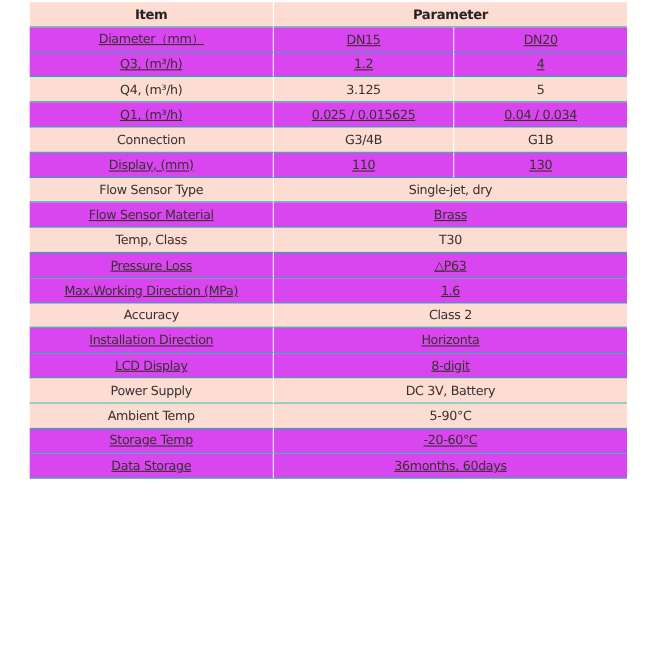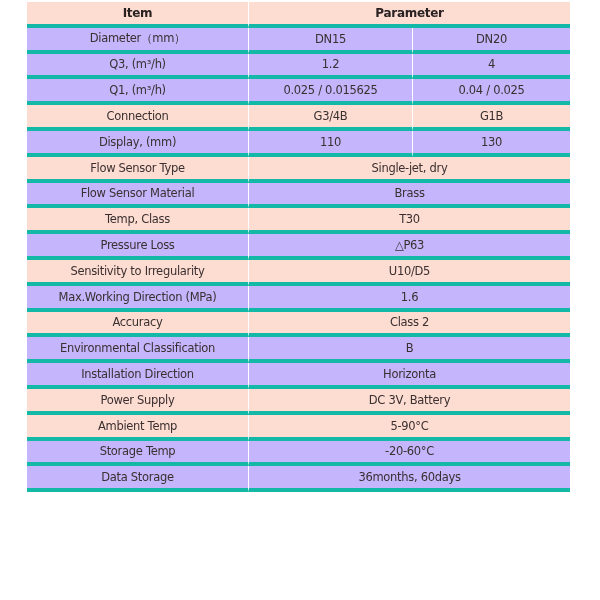--- a/index.html
+++ b/index.html
@@ -20,36 +20,36 @@
       font-family: "DejaVu Sans", sans-serif;
       font-size: 11.5px;
       color: #3a3030;
       table-layout: fixed;
     }
     .spec-table td, .spec-table th {
       height: 21.8px;
       padding: 0;
       text-align: center;
       vertical-align: middle;
-      border-bottom: 4px solid #14b8a6;
+      border-bottom: 1px solid #14b8a6;
       border-right: 1px solid #ffffff;
       white-space: nowrap;
       overflow: hidden;
       letter-spacing: -0.3px;
     }
     .spec-table td:last-child, .spec-table th:last-child {
       border-right: none;
     }
     .spec-table th {
       font-weight: bold;
       font-size: 12px;
       color: #2a2222;
     }
     .row-dark td, .row-dark th { background: #fddcd1; }
-    .row-light td { background: #c4b5fd; }
+    .row-light td { background: #d946ef; text-decoration: underline; }
     col.c-item { width: 222px; }
     col.c-p1 { width: 164px; }
     col.c-p2 { width: 157px; }
   </style>
 </head>
 <body>
 
 <table class="spec-table">
   <colgroup>
     <col class="c-item">
@@ -64,24 +64,29 @@
   <tr class="row-light">
         <td>Diameter（mm）</td>
         <td>DN15</td>
         <td>DN20</td>
       </tr>
       <tr class="row-light">
         <td>Q3, (m³/h)</td>
         <td>1.2</td>
         <td>4</td>
       </tr>
+      <tr class="row-dark">
+        <td>Q4, (m³/h)</td>
+        <td>3.125</td>
+        <td>5</td>
+      </tr>
       <tr class="row-light">
         <td>Q1, (m³/h)</td>
         <td>0.025 / 0.015625</td>
-        <td>0.04 / 0.025</td>
+        <td>0.04 / 0.034</td>
       </tr>
       <tr class="row-dark">
         <td>Connection</td>
         <td>G3/4B</td>
         <td>G1B</td>
       </tr>
       <tr class="row-light">
         <td>Display, (mm)</td>
         <td>110</td>
         <td>130</td>
@@ -95,39 +100,35 @@
         <td colspan="2">Brass</td>
       </tr>
       <tr class="row-dark">
         <td>Temp, Class</td>
         <td colspan="2">T30</td>
       </tr>
       <tr class="row-light">
         <td>Pressure Loss</td>
         <td colspan="2">△P63</td>
       </tr>
-      <tr class="row-dark">
-        <td>Sensitivity to Irregularity</td>
-        <td colspan="2">U10/D5</td>
-      </tr>
       <tr class="row-light">
         <td>Max.Working Direction  (MPa)</td>
         <td colspan="2">1.6</td>
       </tr>
       <tr class="row-dark">
         <td>Accuracy</td>
         <td colspan="2">Class 2</td>
       </tr>
       <tr class="row-light">
-        <td>Environmental Classification</td>
-        <td colspan="2">B</td>
+        <td>Installation Direction</td>
+        <td colspan="2">Horizonta</td>
       </tr>
       <tr class="row-light">
-        <td>Installation Direction</td>
-        <td colspan="2">Horizonta</td>
+        <td>LCD Display</td>
+        <td colspan="2">8-digit</td>
       </tr>
       <tr class="row-dark">
         <td>Power Supply</td>
         <td colspan="2">DC 3V, Battery</td>
       </tr>
       <tr class="row-dark">
         <td>Ambient Temp</td>
         <td colspan="2">5-90°C</td>
       </tr>
       <tr class="row-light">

